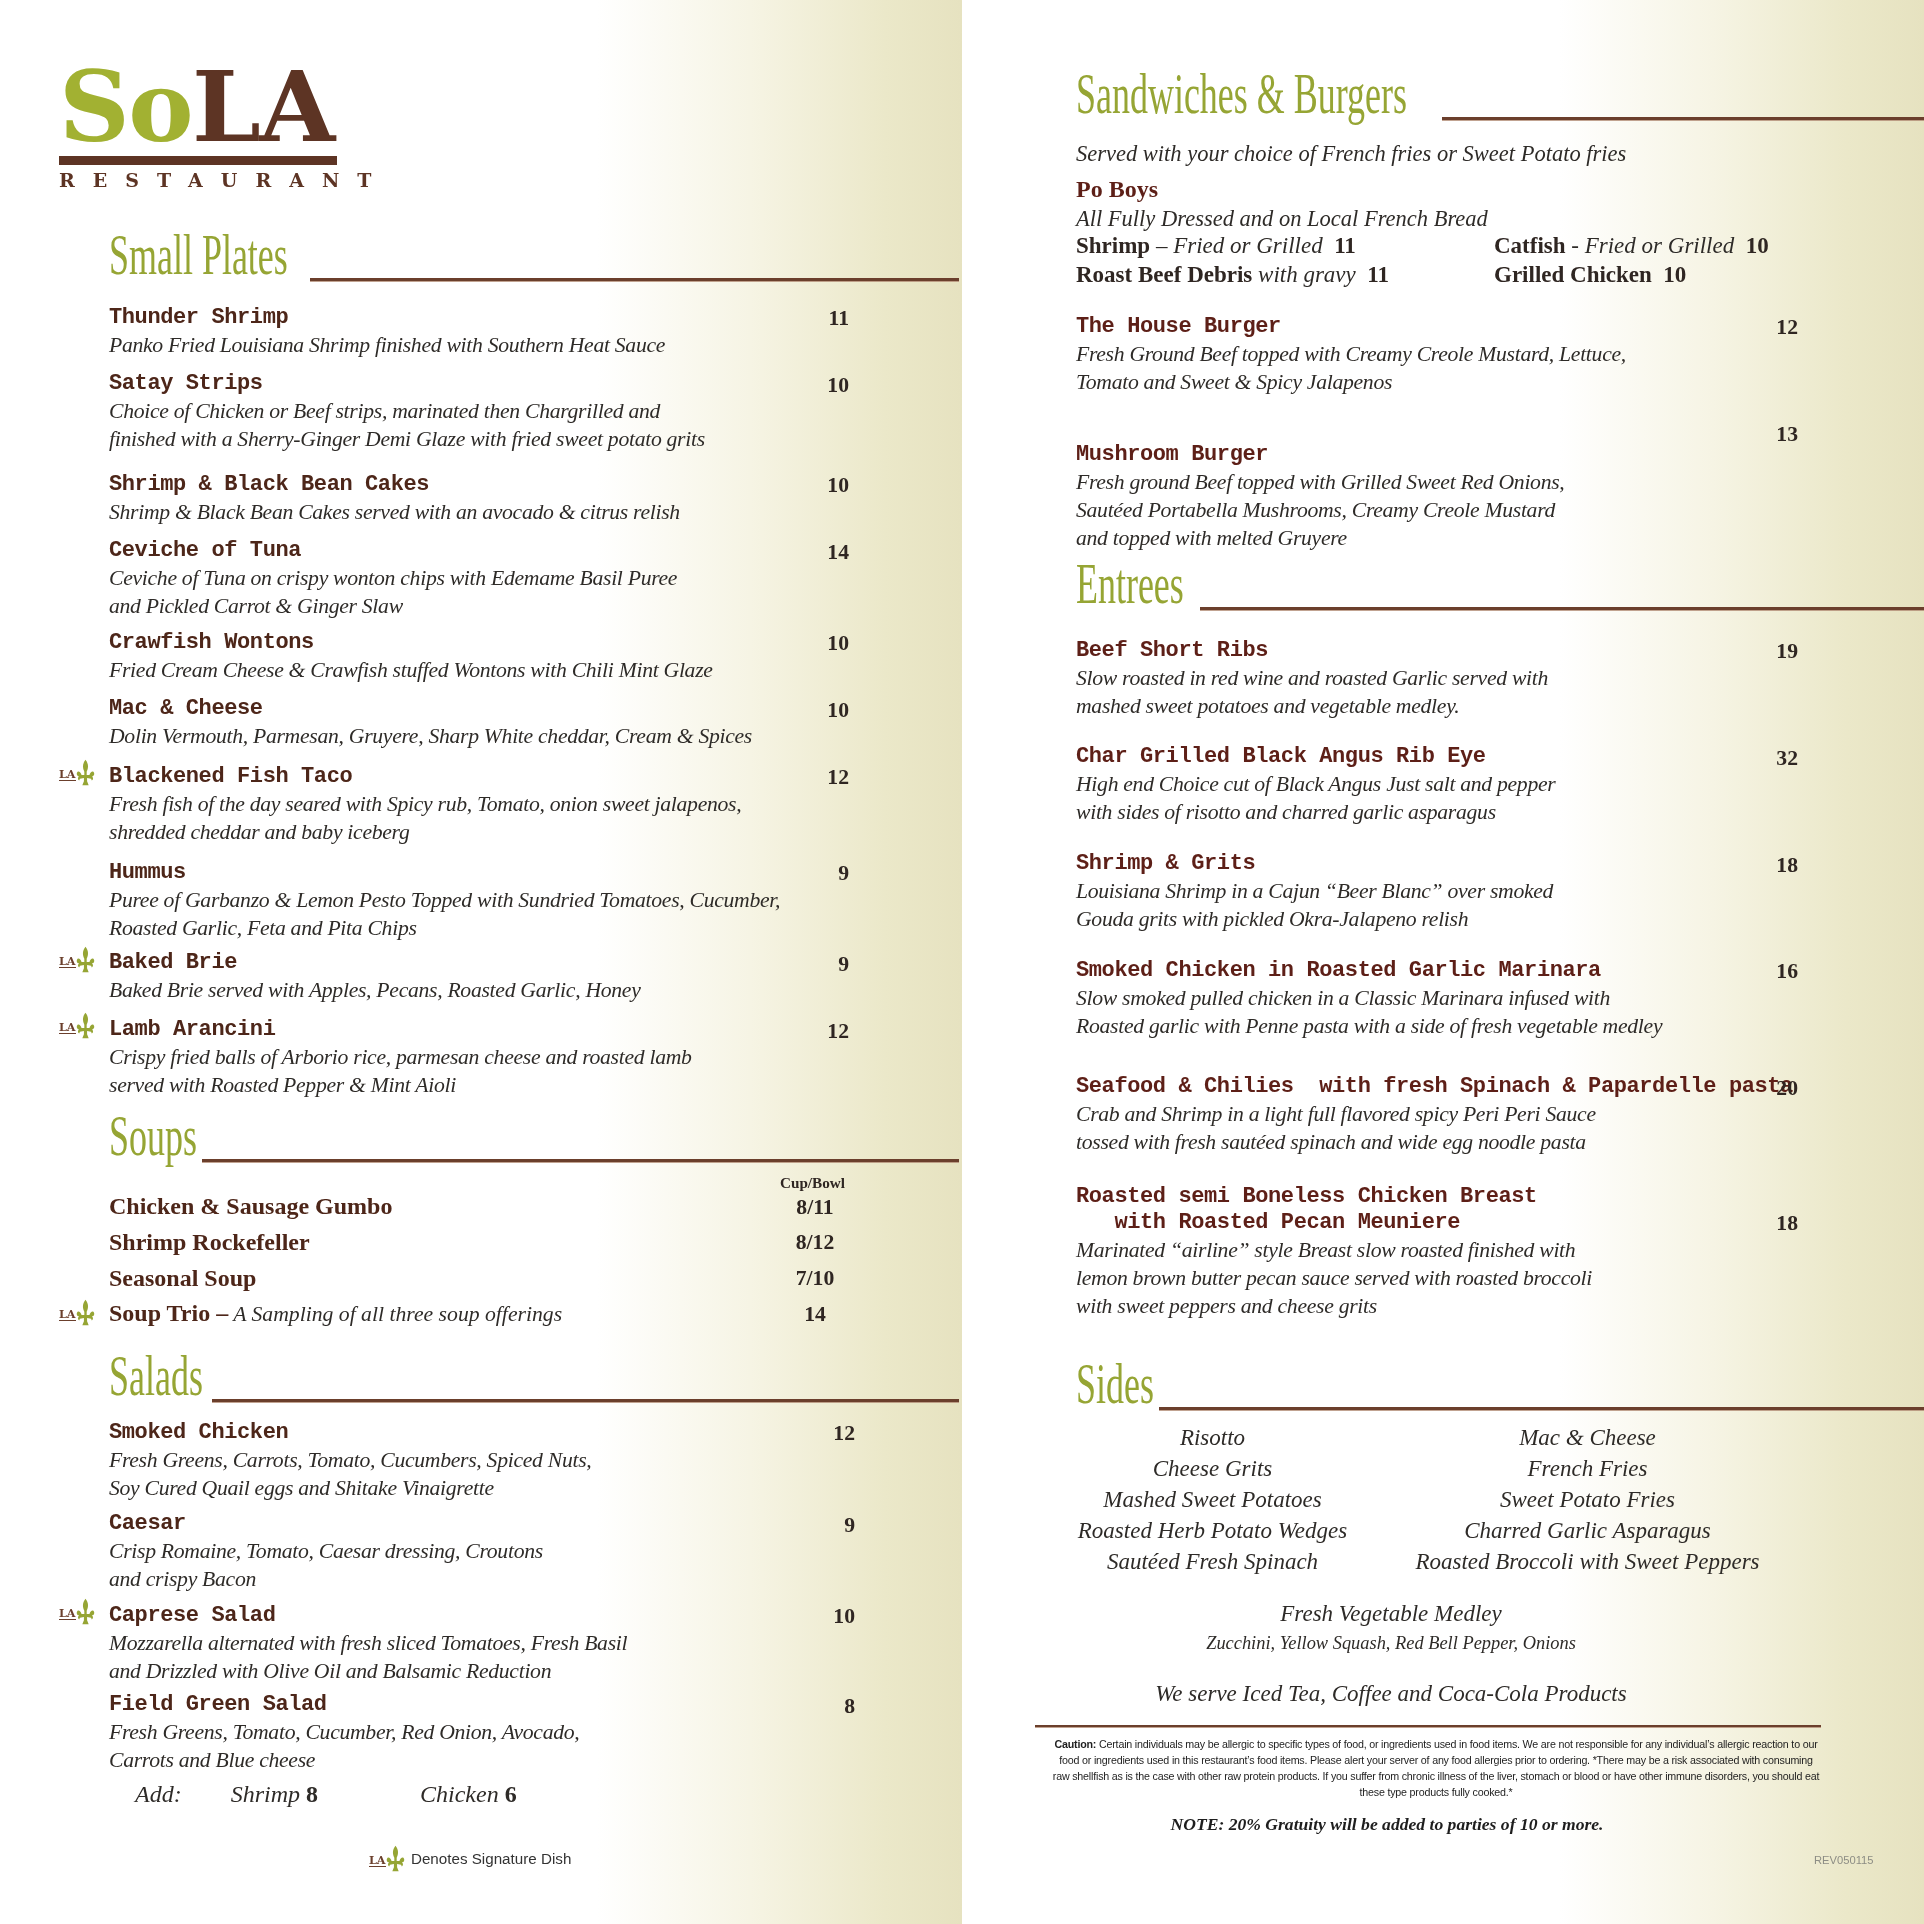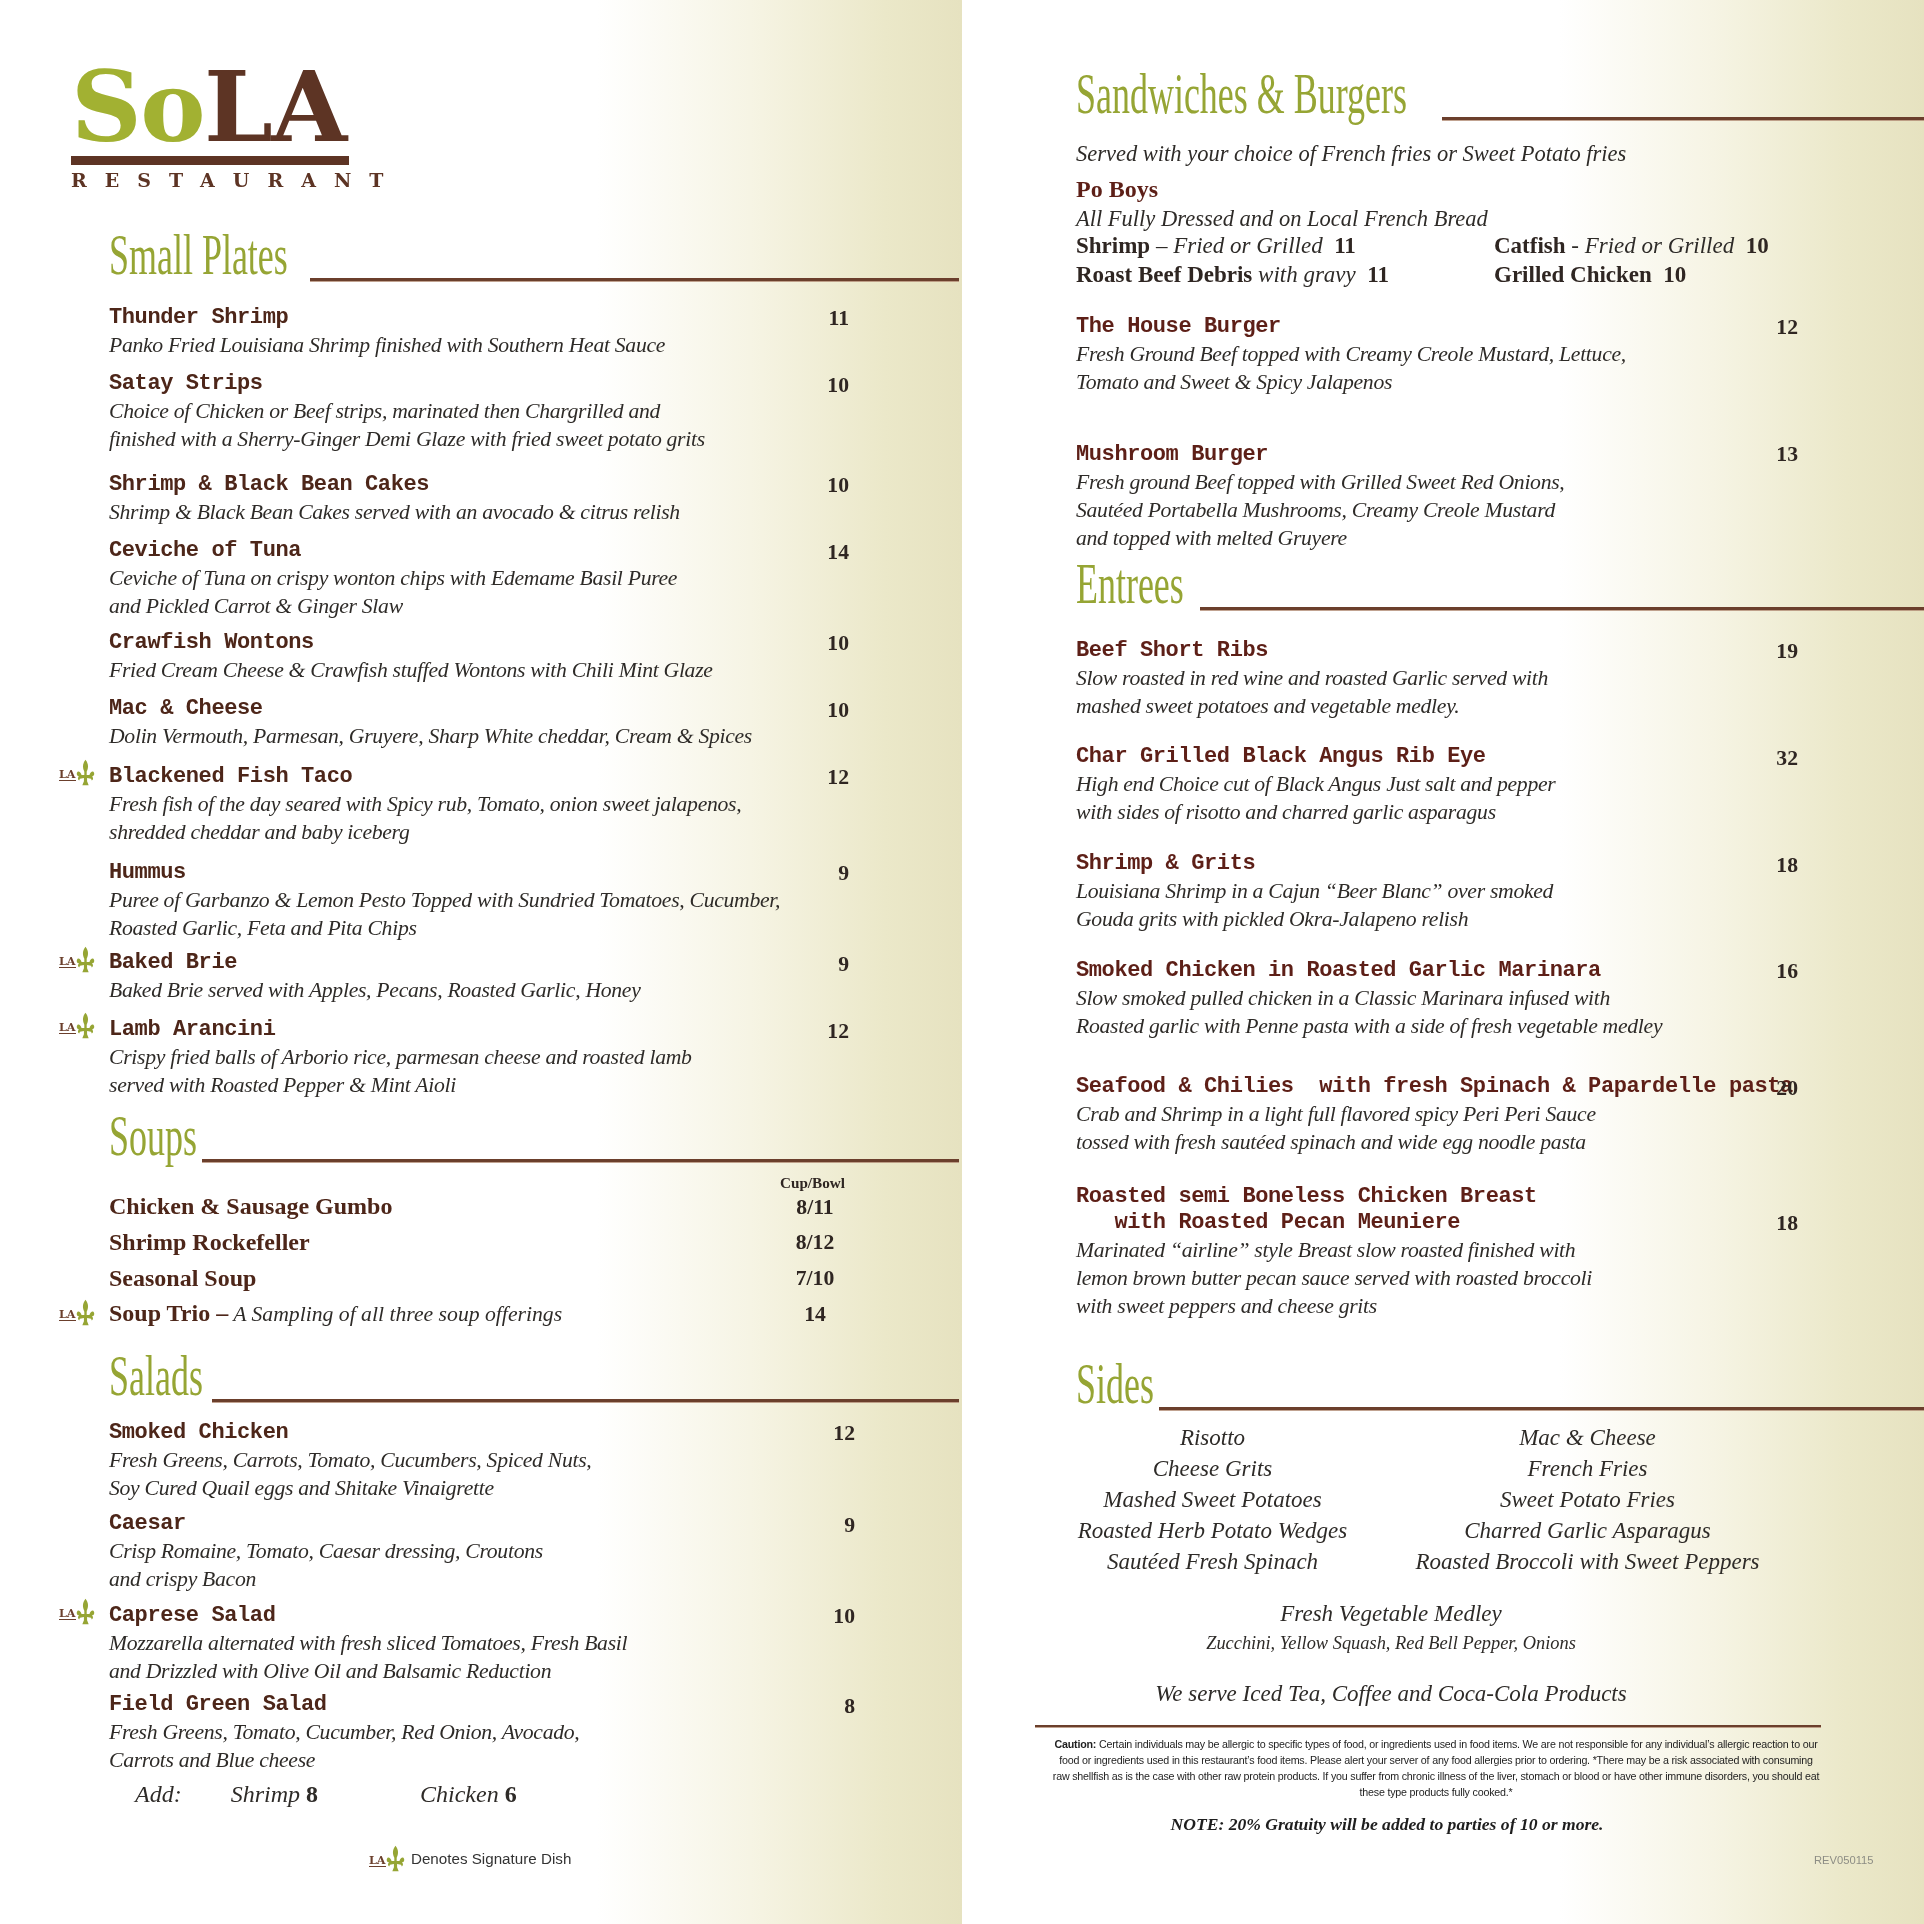--- a/index.html
+++ b/index.html
@@ -9,21 +9,21 @@
     color: #3a2a22;
   }
   .page {
     position: absolute; top: 0; height: 1924px; width: 962px;
     background: linear-gradient(to right, #ffffff 0%, #ffffff 62%, #f6f4e4 78%, #ebe8c9 92%, #e6e2c0 100%);
   }
   #page-left { left: 0; }
   #page-right { left: 962px; }
 
   
-  .logo { position: absolute; left: 59px; top: 63px; width: 281px; margin-left: 12px; }
+  .logo { position: absolute; left: 59px; top: 63px; width: 281px; }
   .logo-word { font-family: "DejaVu Serif", serif; font-weight: bold; font-size: 98px; line-height: 88px; letter-spacing: -1.6px; height: 88px; white-space: nowrap; }
   .logo-so { color: #a2b132; }
   .logo-la { color: #5d3424; }
   .logo-bar { height: 8.8px; background: #5d3424; margin-top: 4.8px; width: 278px; }
   .logo-sub { font-family: "DejaVu Serif", serif; font-weight: bold; color: #5d3424; font-size: 19px; letter-spacing: 18px; margin-top: 4.8px; white-space: nowrap; }
 
   
   .sec-head { position: absolute; display: flex; align-items: flex-end; }
   .sec-title {
     font-family: "Liberation Serif", serif; color: #96a534; font-size: 58px; line-height: 1;
@@ -265,21 +265,21 @@
         <div class="item-desc">Fresh Ground Beef topped with Creamy Creole Mustard, Lettuce,</div>
         <div class="item-desc">Tomato and Sweet &amp; Spicy Jalapenos</div>
       </div>
       <div class="price" style="left: 804px; width: 32px; top: 315px;">12</div>
       <div class="item" style="left: 114px; top: 442px;">
         <div class="item-name rname" style="white-space: pre;">Mushroom Burger</div>
         <div class="item-desc">Fresh ground Beef topped with Grilled Sweet Red Onions,</div>
         <div class="item-desc">Sautéed Portabella Mushrooms, Creamy Creole Mustard</div>
         <div class="item-desc">and topped with melted Gruyere</div>
       </div>
-      <div class="price" style="left: 804px; width: 32px; top: 422px; margin-top: 20px;">13</div>
+      <div class="price" style="left: 804px; width: 32px; top: 422px;">13</div>
     </div>
 
   <div class="sec-head" style="left:114px; top:557px; width:849px; height:56px;">
     <span class="sec-title">Entrees</span>
     <span class="sec-rule" style="left:124px; right:0;"></span>
   </div>
   <div id="entree-items">
       <div class="item" style="left: 114px; top: 638px;">
         <div class="item-name rname" style="white-space: pre;">Beef Short Ribs</div>
         <div class="item-desc">Slow roasted in red wine and roasted Garlic served with</div>

